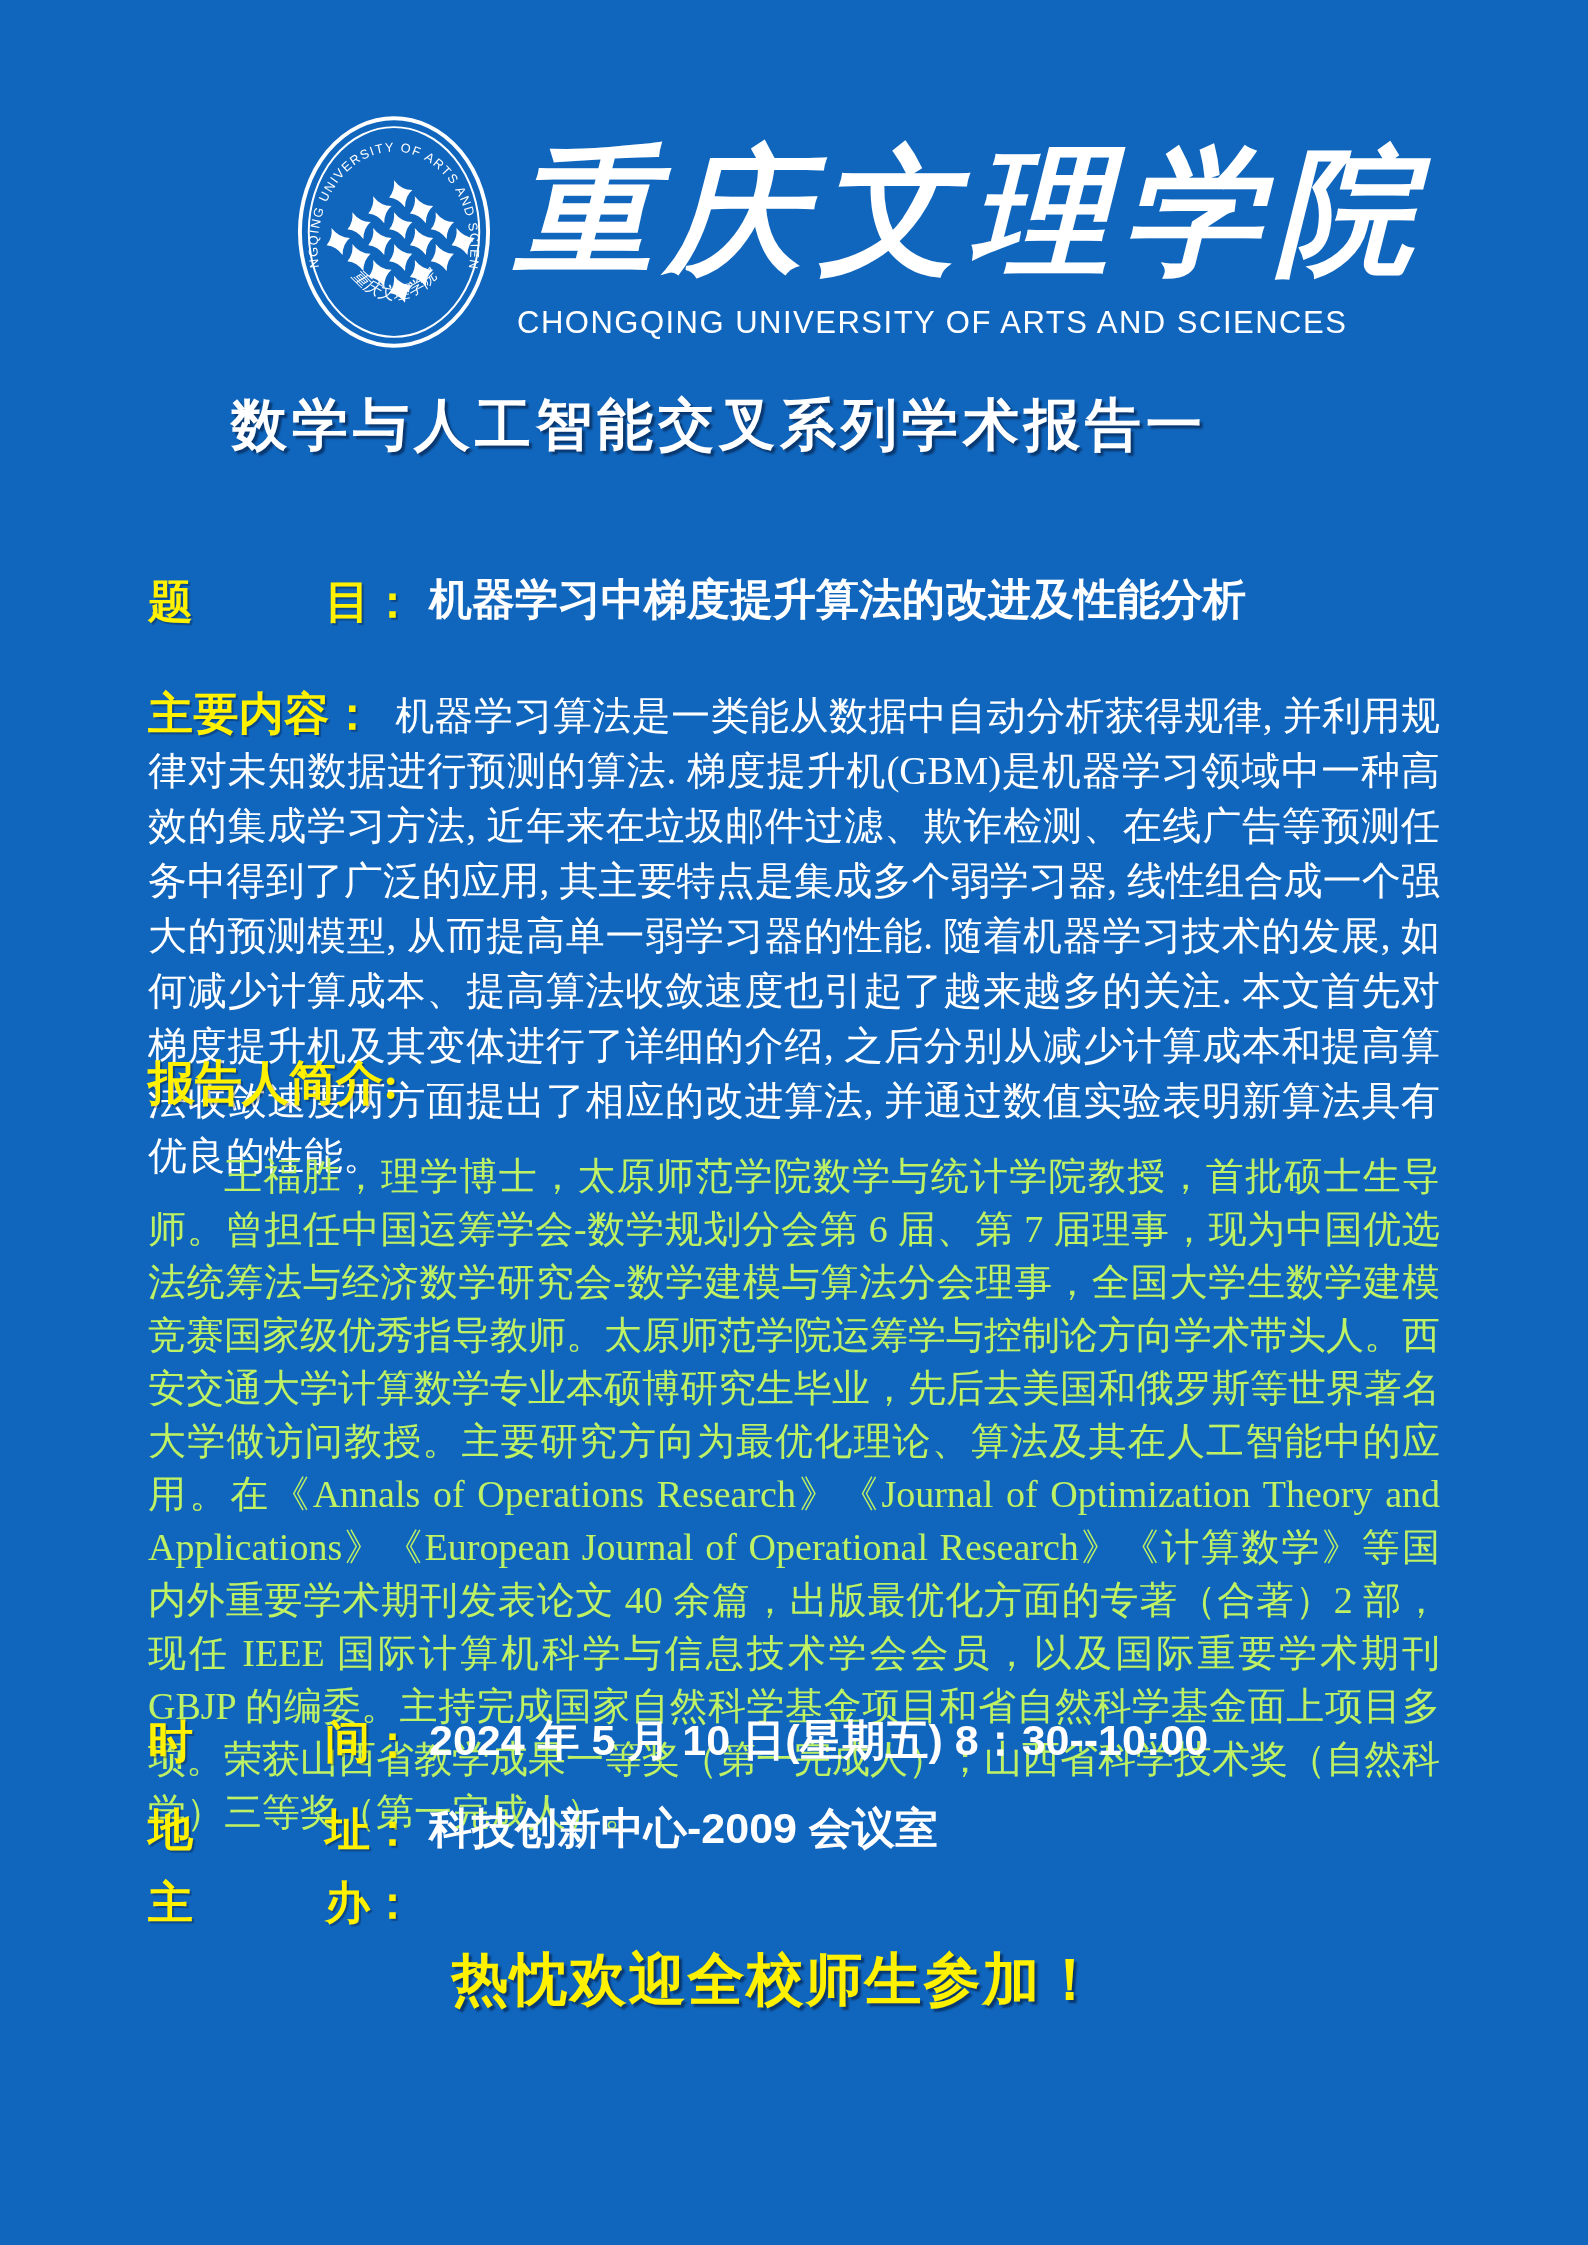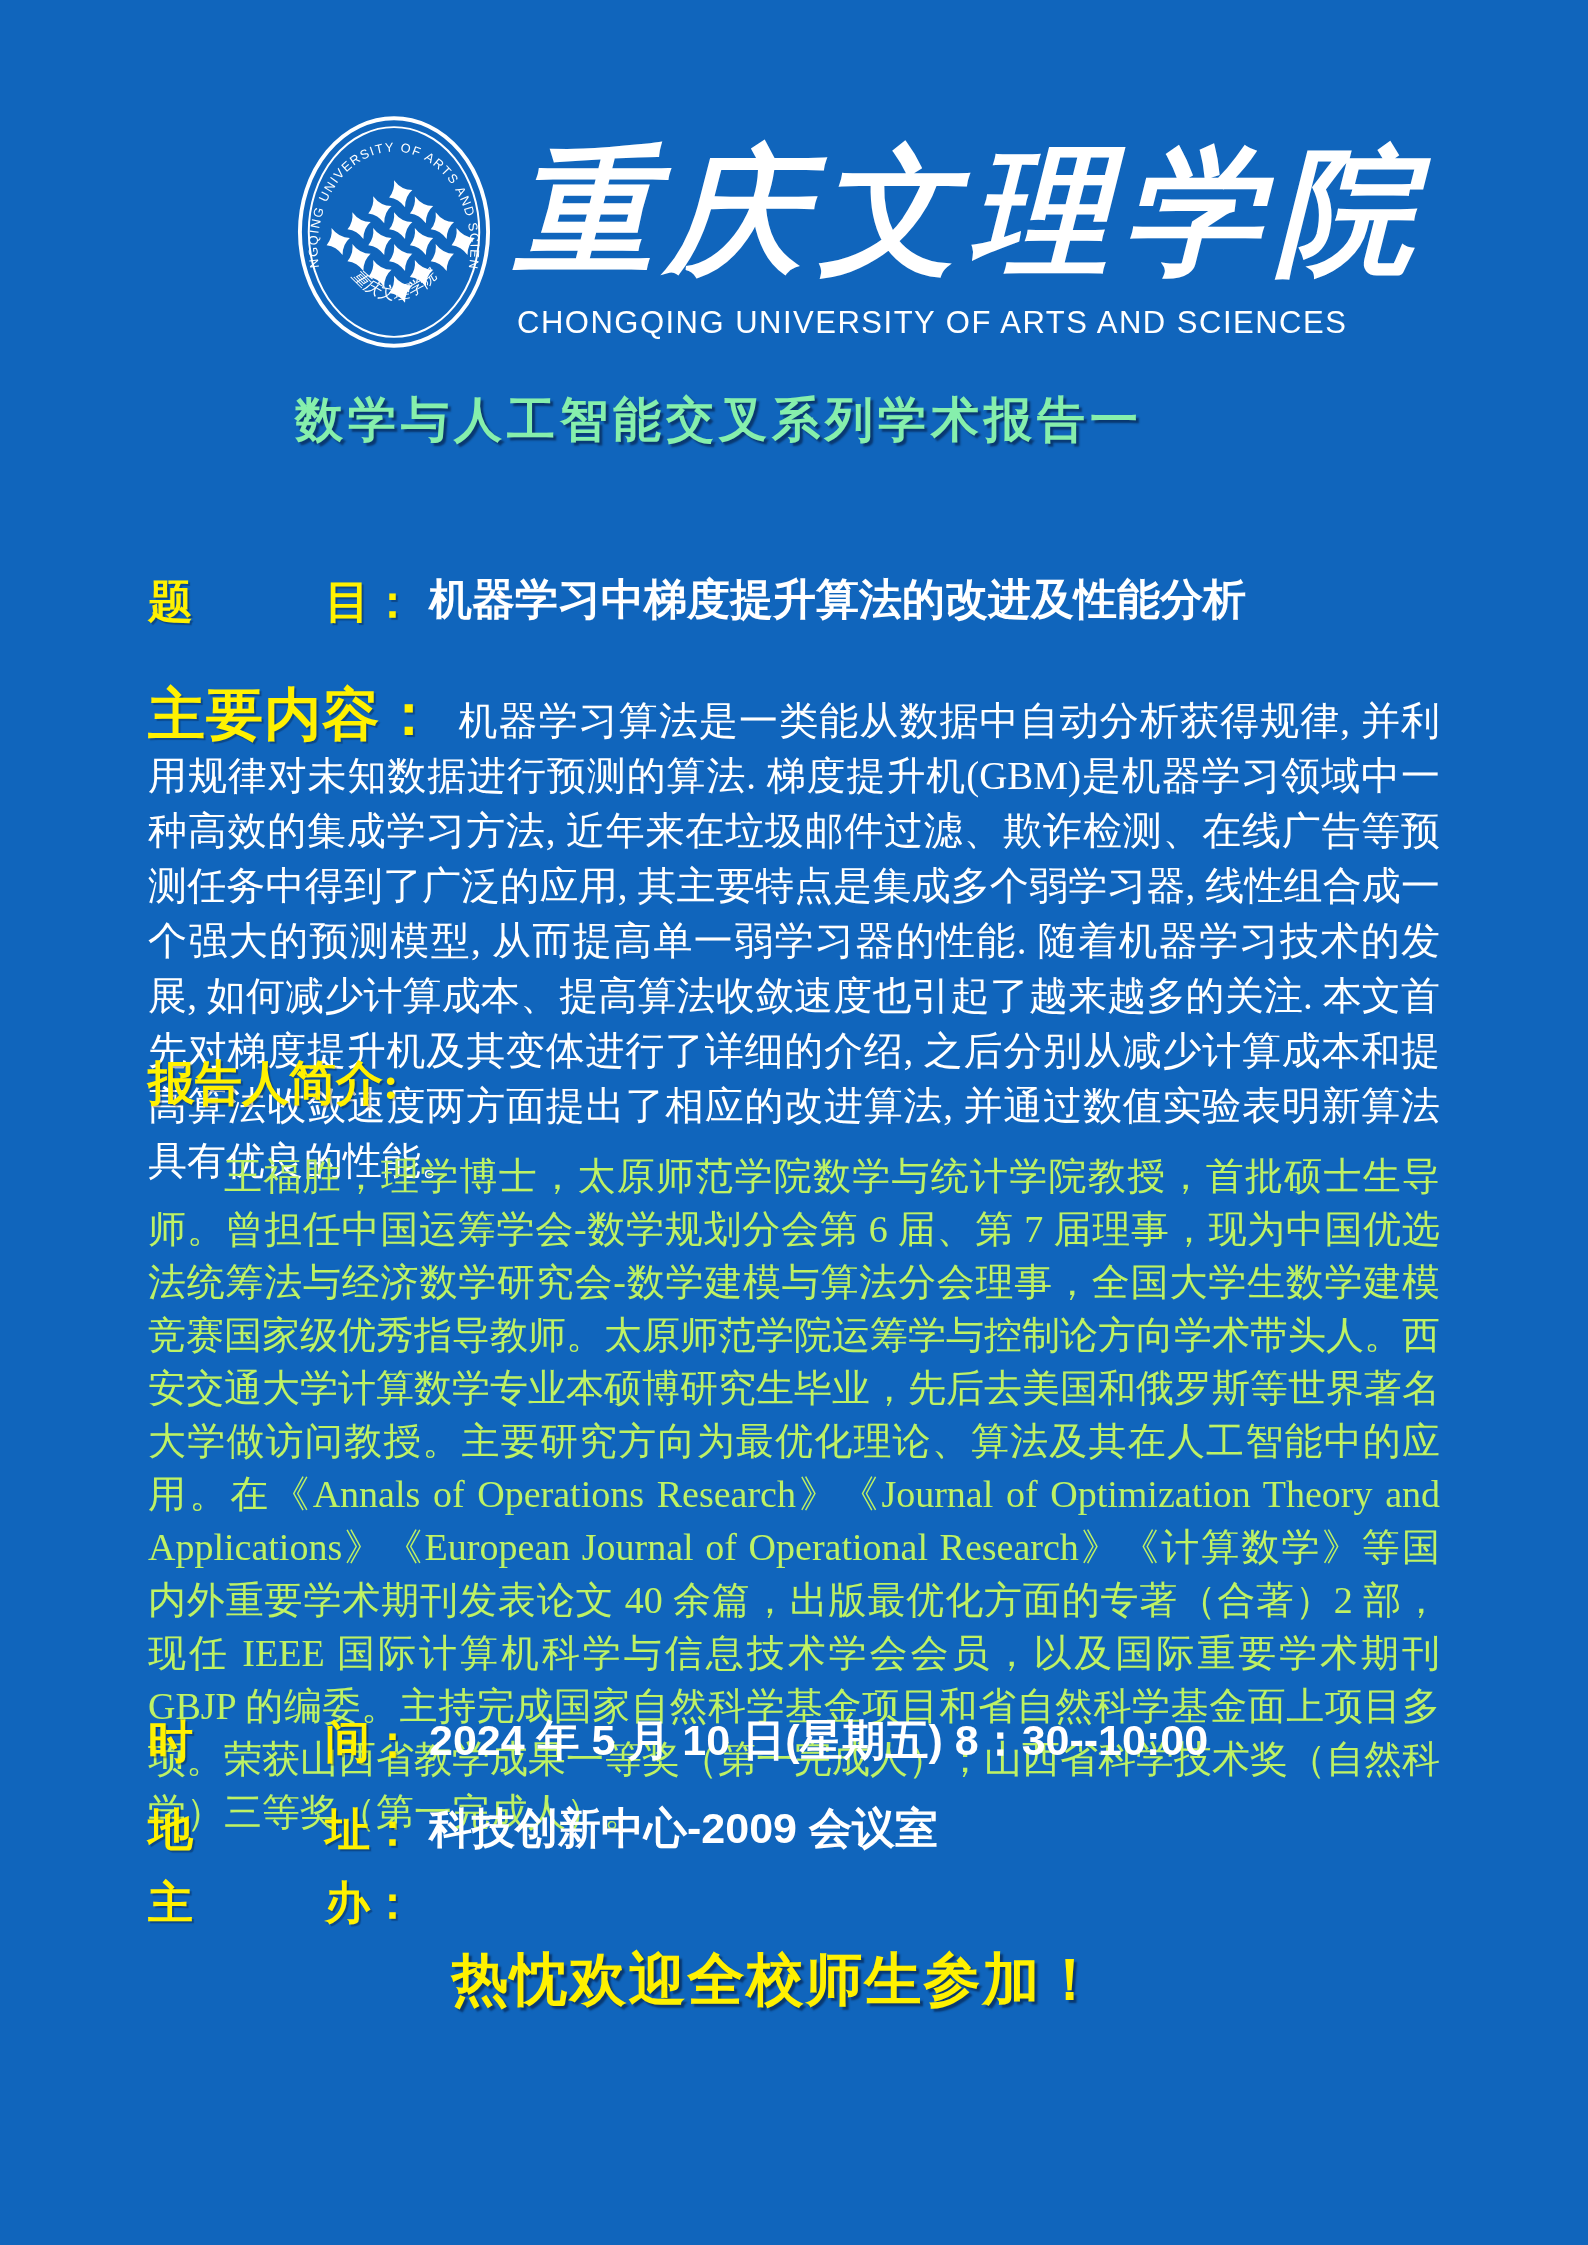--- a/index.html
+++ b/index.html
@@ -24,21 +24,21 @@
     color:#ffffff;font-size:31px;letter-spacing:1.5px;white-space:nowrap;
     font-family:"Liberation Sans","DejaVu Sans",sans-serif;
   }
 
   
   .series-title{
     position:absolute;top:388px;left:0;width:100%;text-align:center;
   }
   .series-title span{
     position:relative;left:-75px;
-    color:#86efac;font-size:48px;font-weight:bold;letter-spacing:5px;
+    color:#ffffff;font-size:56px;font-weight:bold;letter-spacing:5px;
     text-shadow:3px 3px 2px rgba(0,0,20,0.45);
     white-space:nowrap;
   }
 
   
   .info-row{position:absolute;left:148px;width:1292px;display:flex;align-items:flex-start;}
   .row-label{
     width:222px;display:flex;justify-content:space-between;
     color:#FFF100;font-size:45px;font-weight:bold;flex:0 0 auto;
     text-shadow:2px 2px 1px rgba(0,0,20,0.30);
@@ -56,21 +56,21 @@
   .row-venue{top:1800px;}
   .row-organizer{top:1873px;}
 
   
   .main-content{
     position:absolute;left:148px;top:648px;width:1292px;
     color:#ffffff;font-size:39px;line-height:55px;
     text-align:justify;
   }
   .inline-label{
-    color:#FFF100;font-size:57px;font-weight:bold;
+    color:#FFF100;font-size:45px;font-weight:bold;
     text-shadow:2px 2px 1px rgba(0,0,20,0.30);
     margin-right:20px;
   }
 
   
   .speaker-heading{
     position:absolute;left:148px;top:1052px;
     color:#FFF100;font-size:47px;font-weight:bold;
     text-shadow:2px 2px 1px rgba(0,0,20,0.30);
   }

